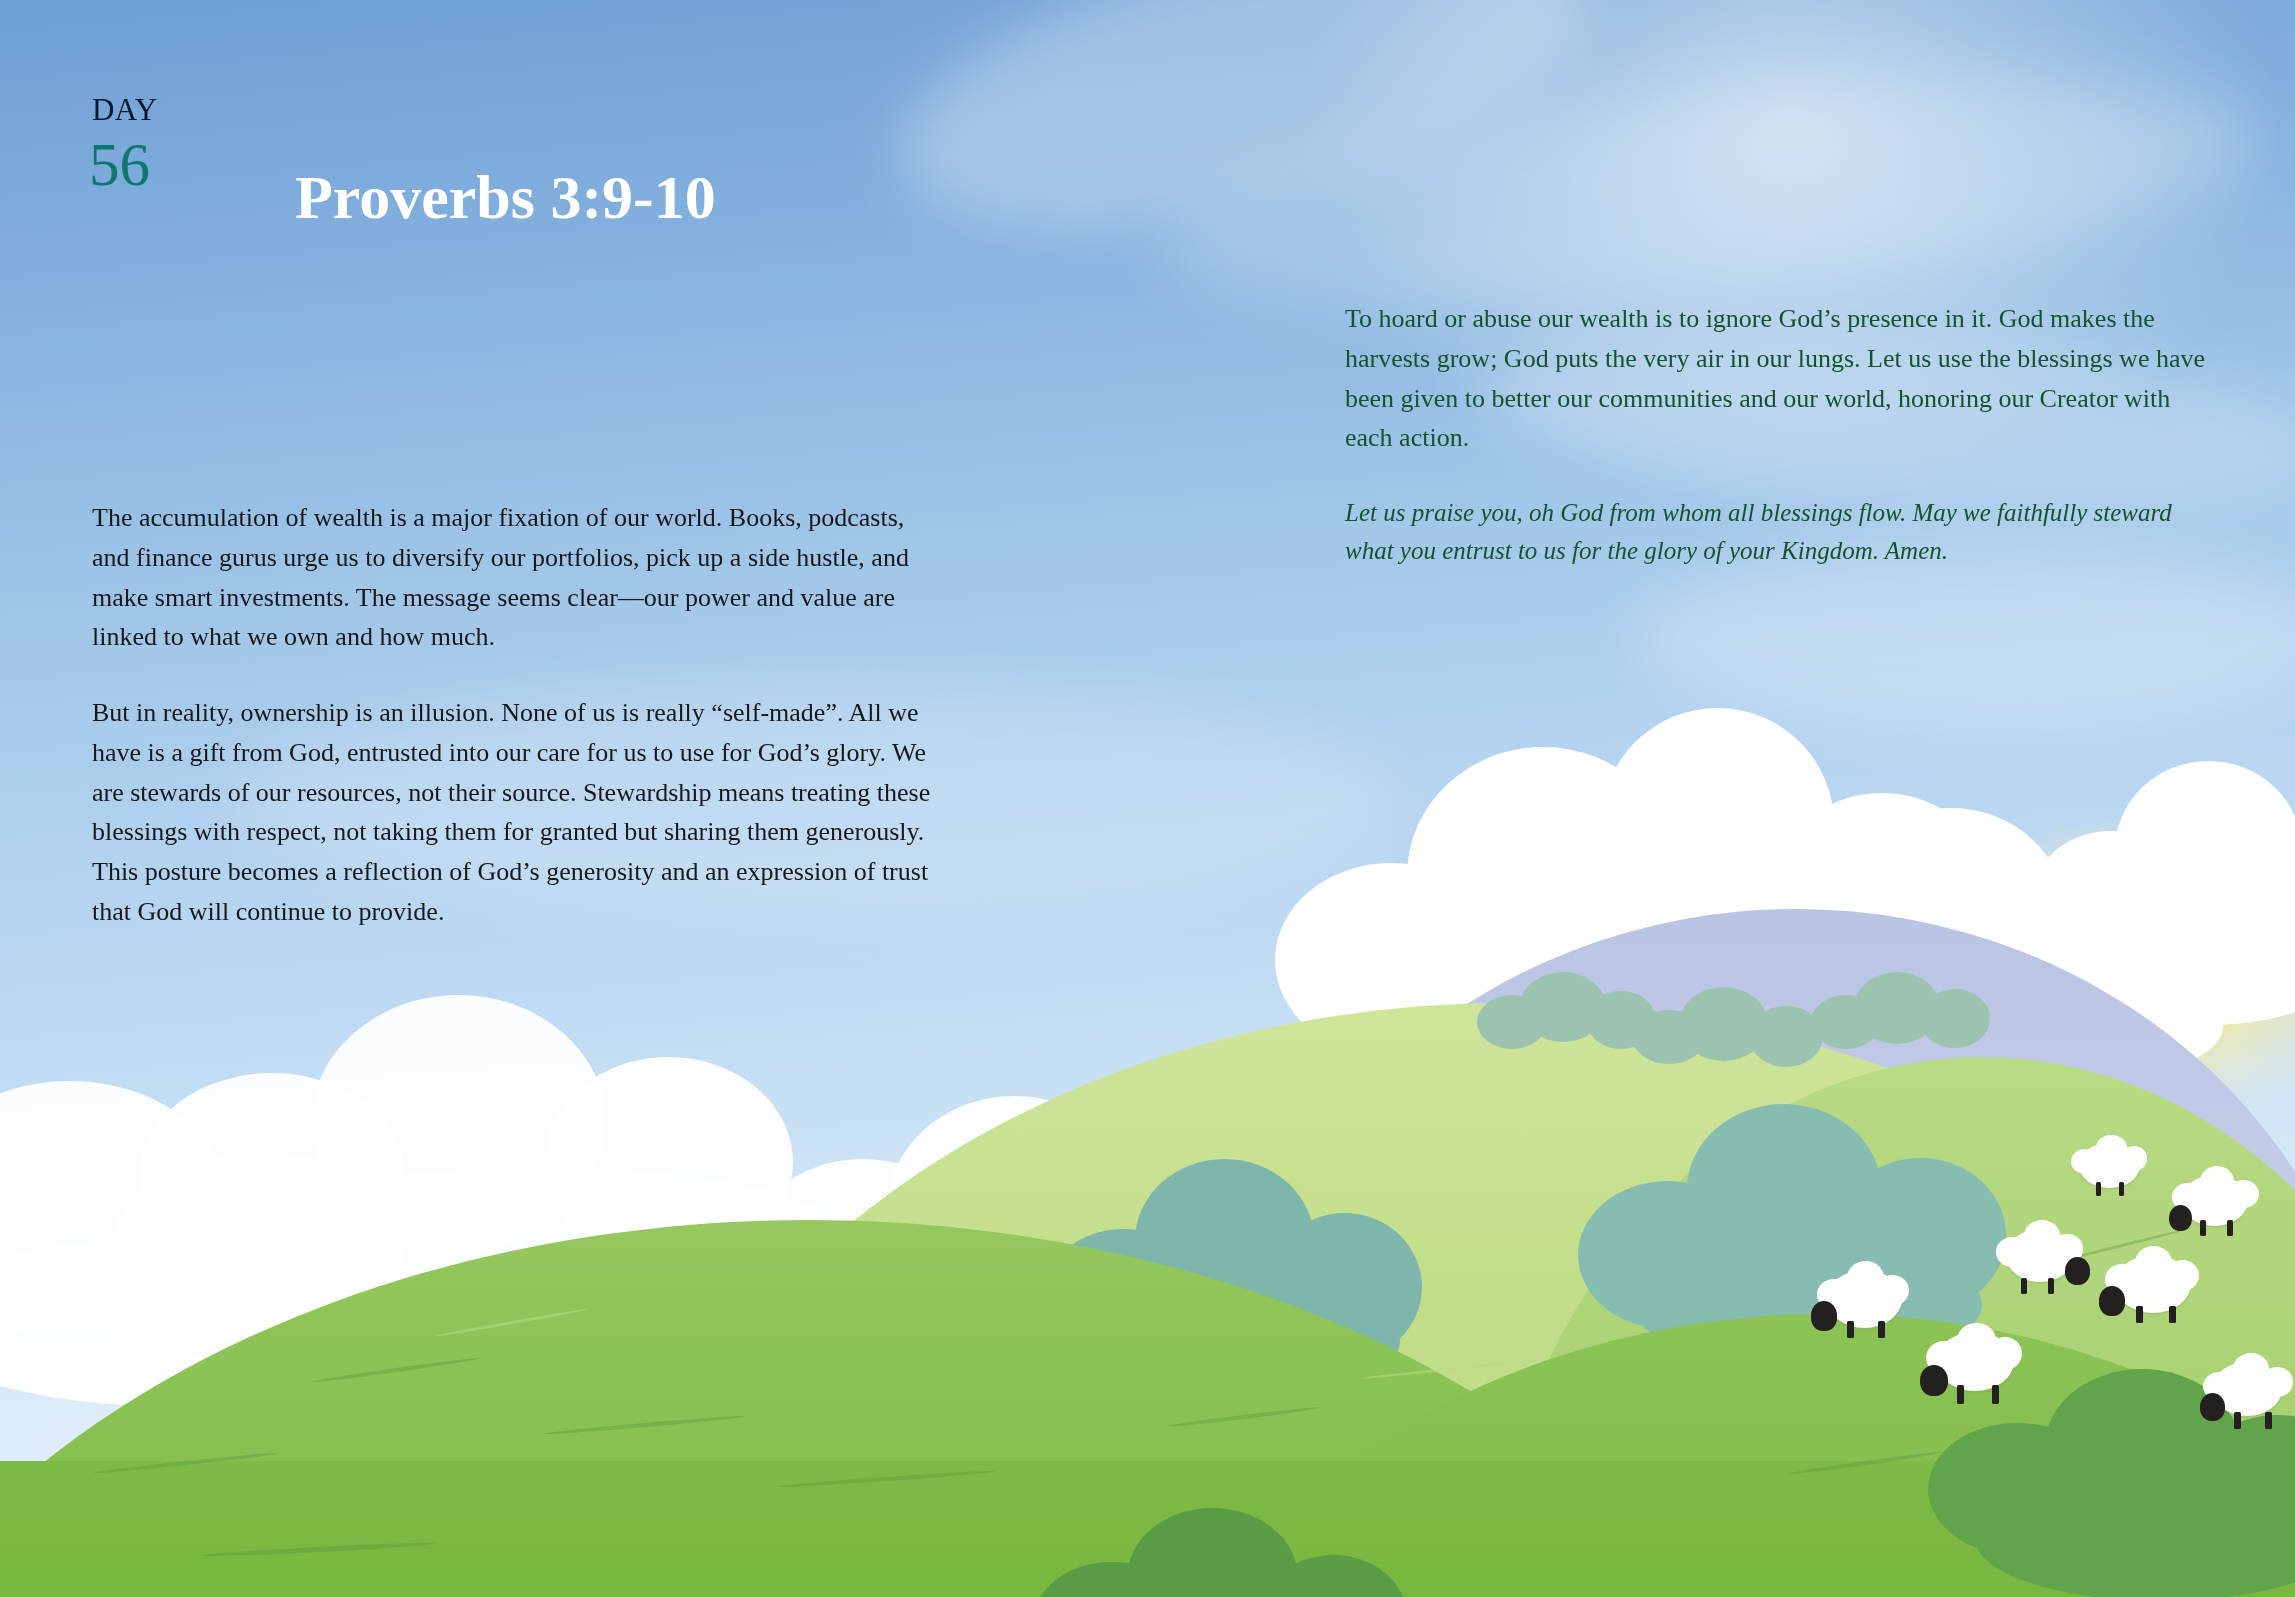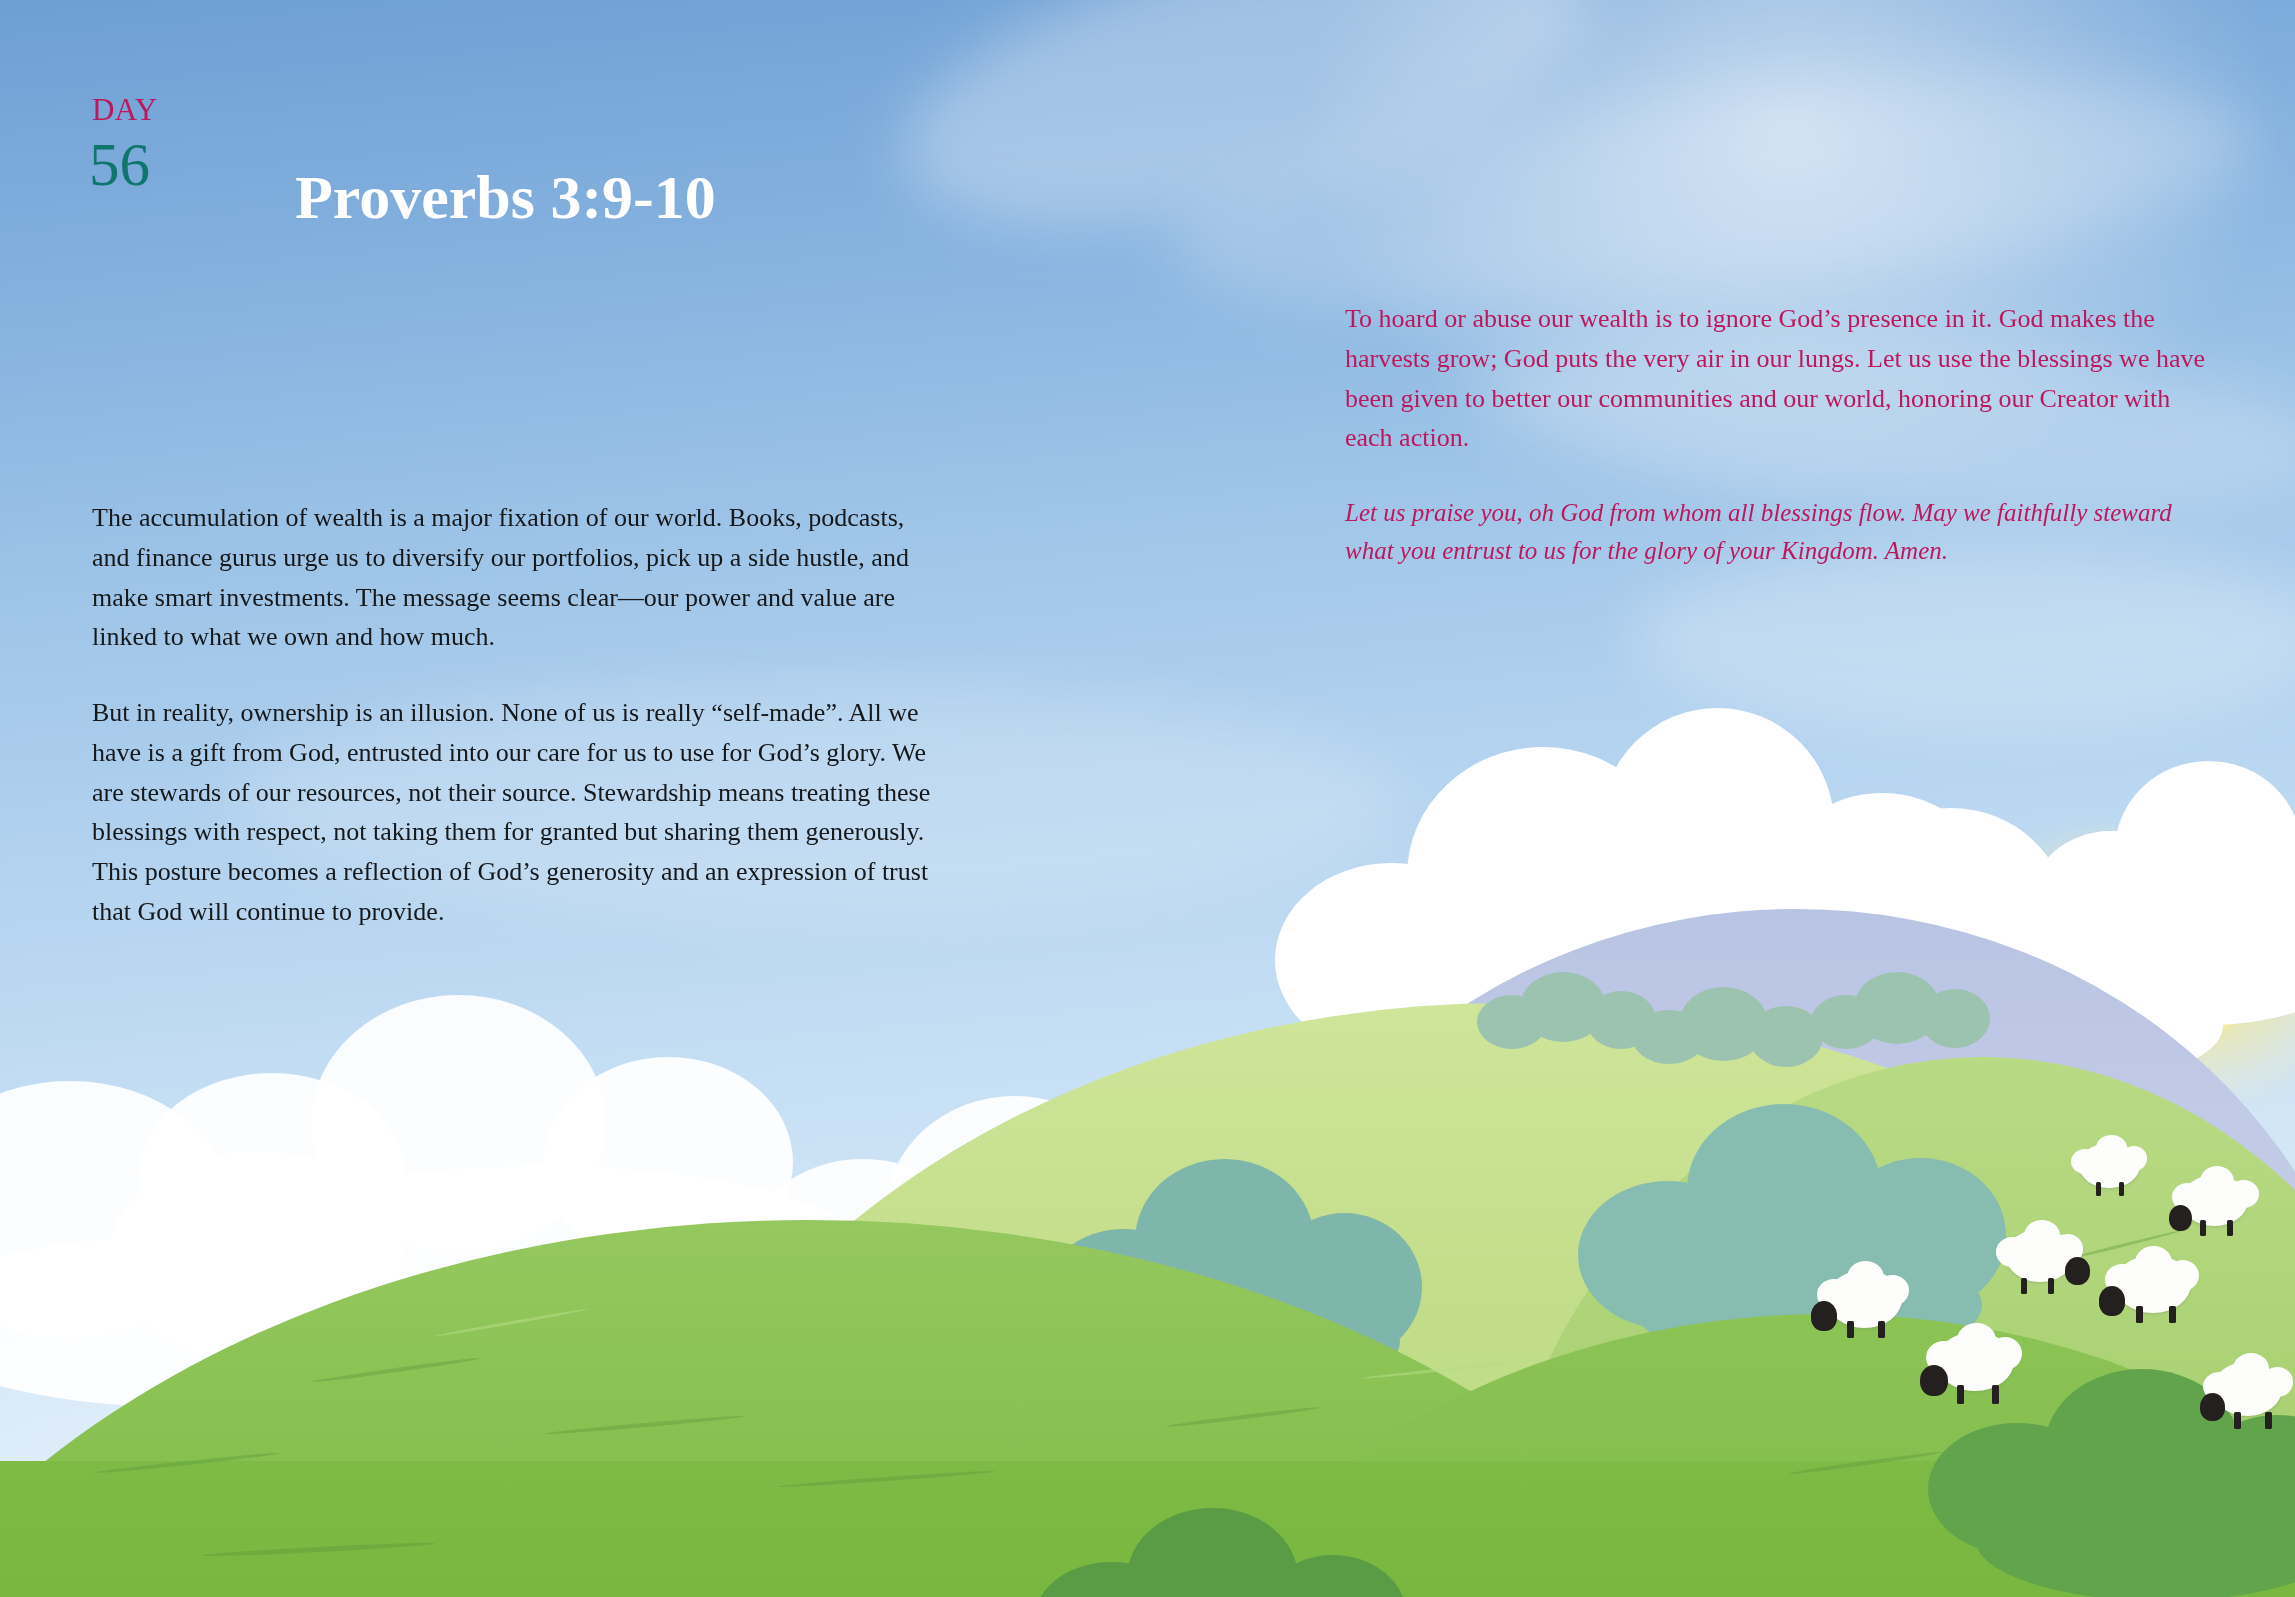--- a/index.html
+++ b/index.html
@@ -146,21 +146,21 @@
   }
 
   
   .text-layer { position: absolute; inset: 0; }
 
   .day-label {
     position: absolute;
     left: 92px; top: 92px;
     font-size: 31px;
     letter-spacing: 0.4px;
-    color: #be185d;
+    color: #0f172a;
     font-family: "Liberation Serif", serif;
   }
   .day-number {
     position: absolute;
     left: 89px; top: 134px;
     font-size: 61px;
     line-height: 1;
     color: #0f766e;
     font-family: "Liberation Serif", serif;
   }
@@ -185,21 +185,21 @@
   .body-col-left {
     position: absolute;
     left: 92px; top: 498px;
     width: 847px;
     color: #16181a;
   }
   .body-col-right {
     position: absolute;
     left: 1345px; top: 299px;
     width: 878px;
-    color: #be185d;
+    color: #14532d;
     font-family: Liberation Serif, serif;
   }
   .para {
     font-size: 26px;
     line-height: 1.53;
     margin: 0 0 36px 0;
   }
   .para:last-child { margin-bottom: 0; }
   .prayer {
     font-size: 25px;

